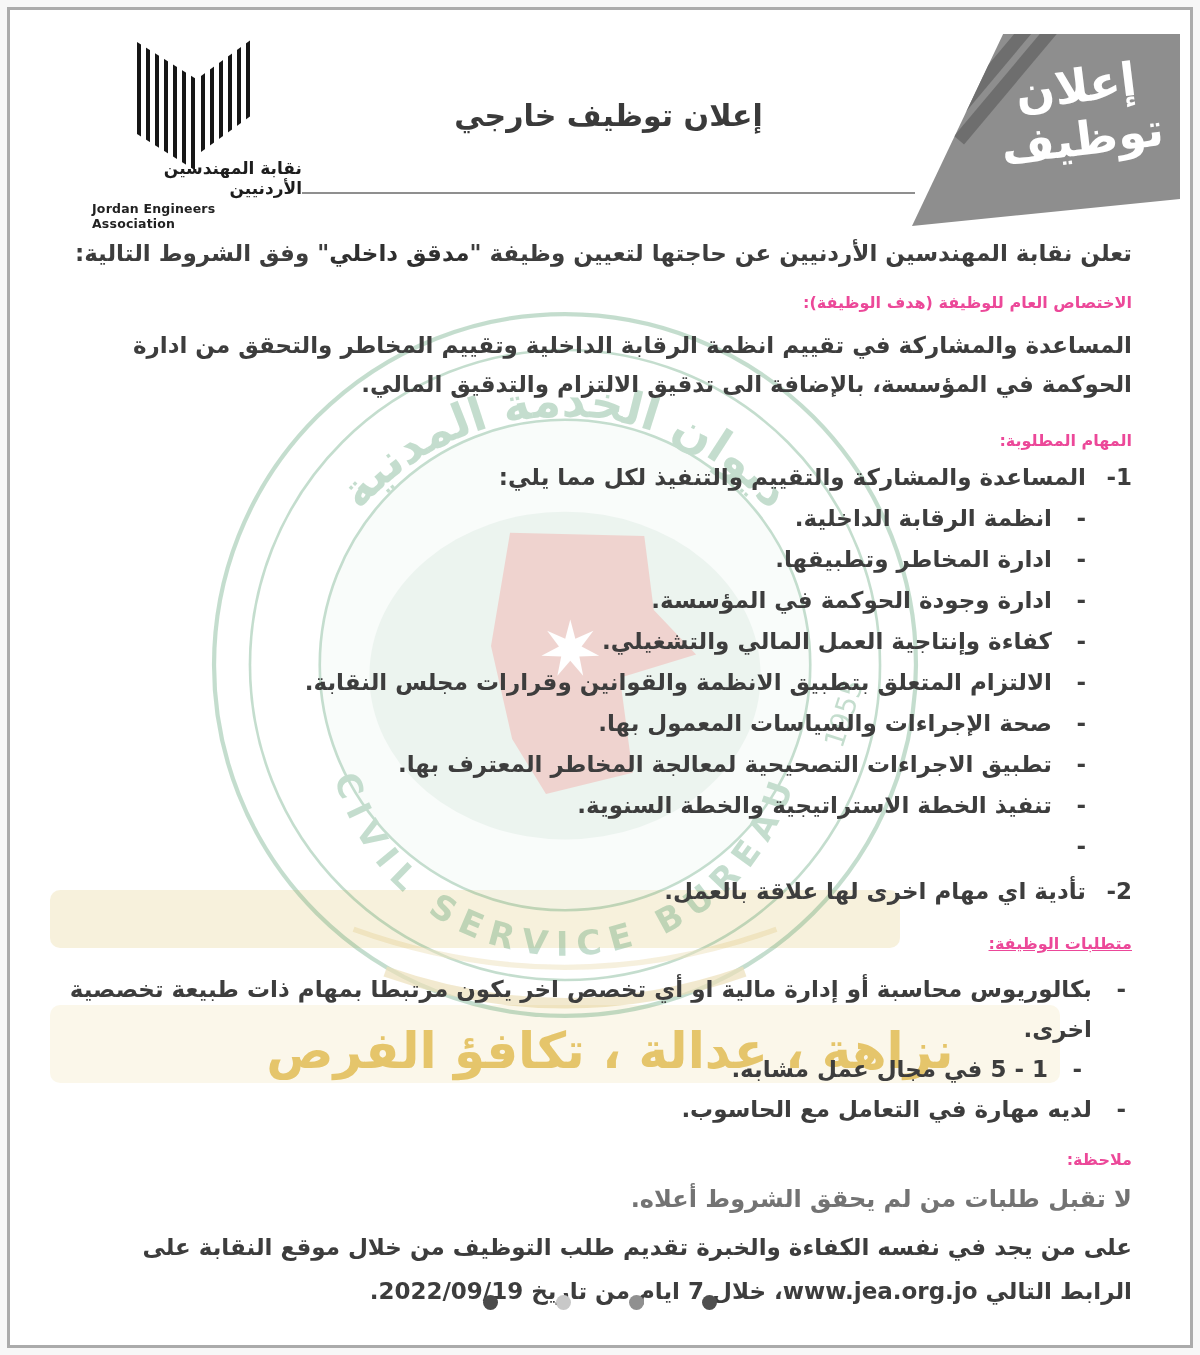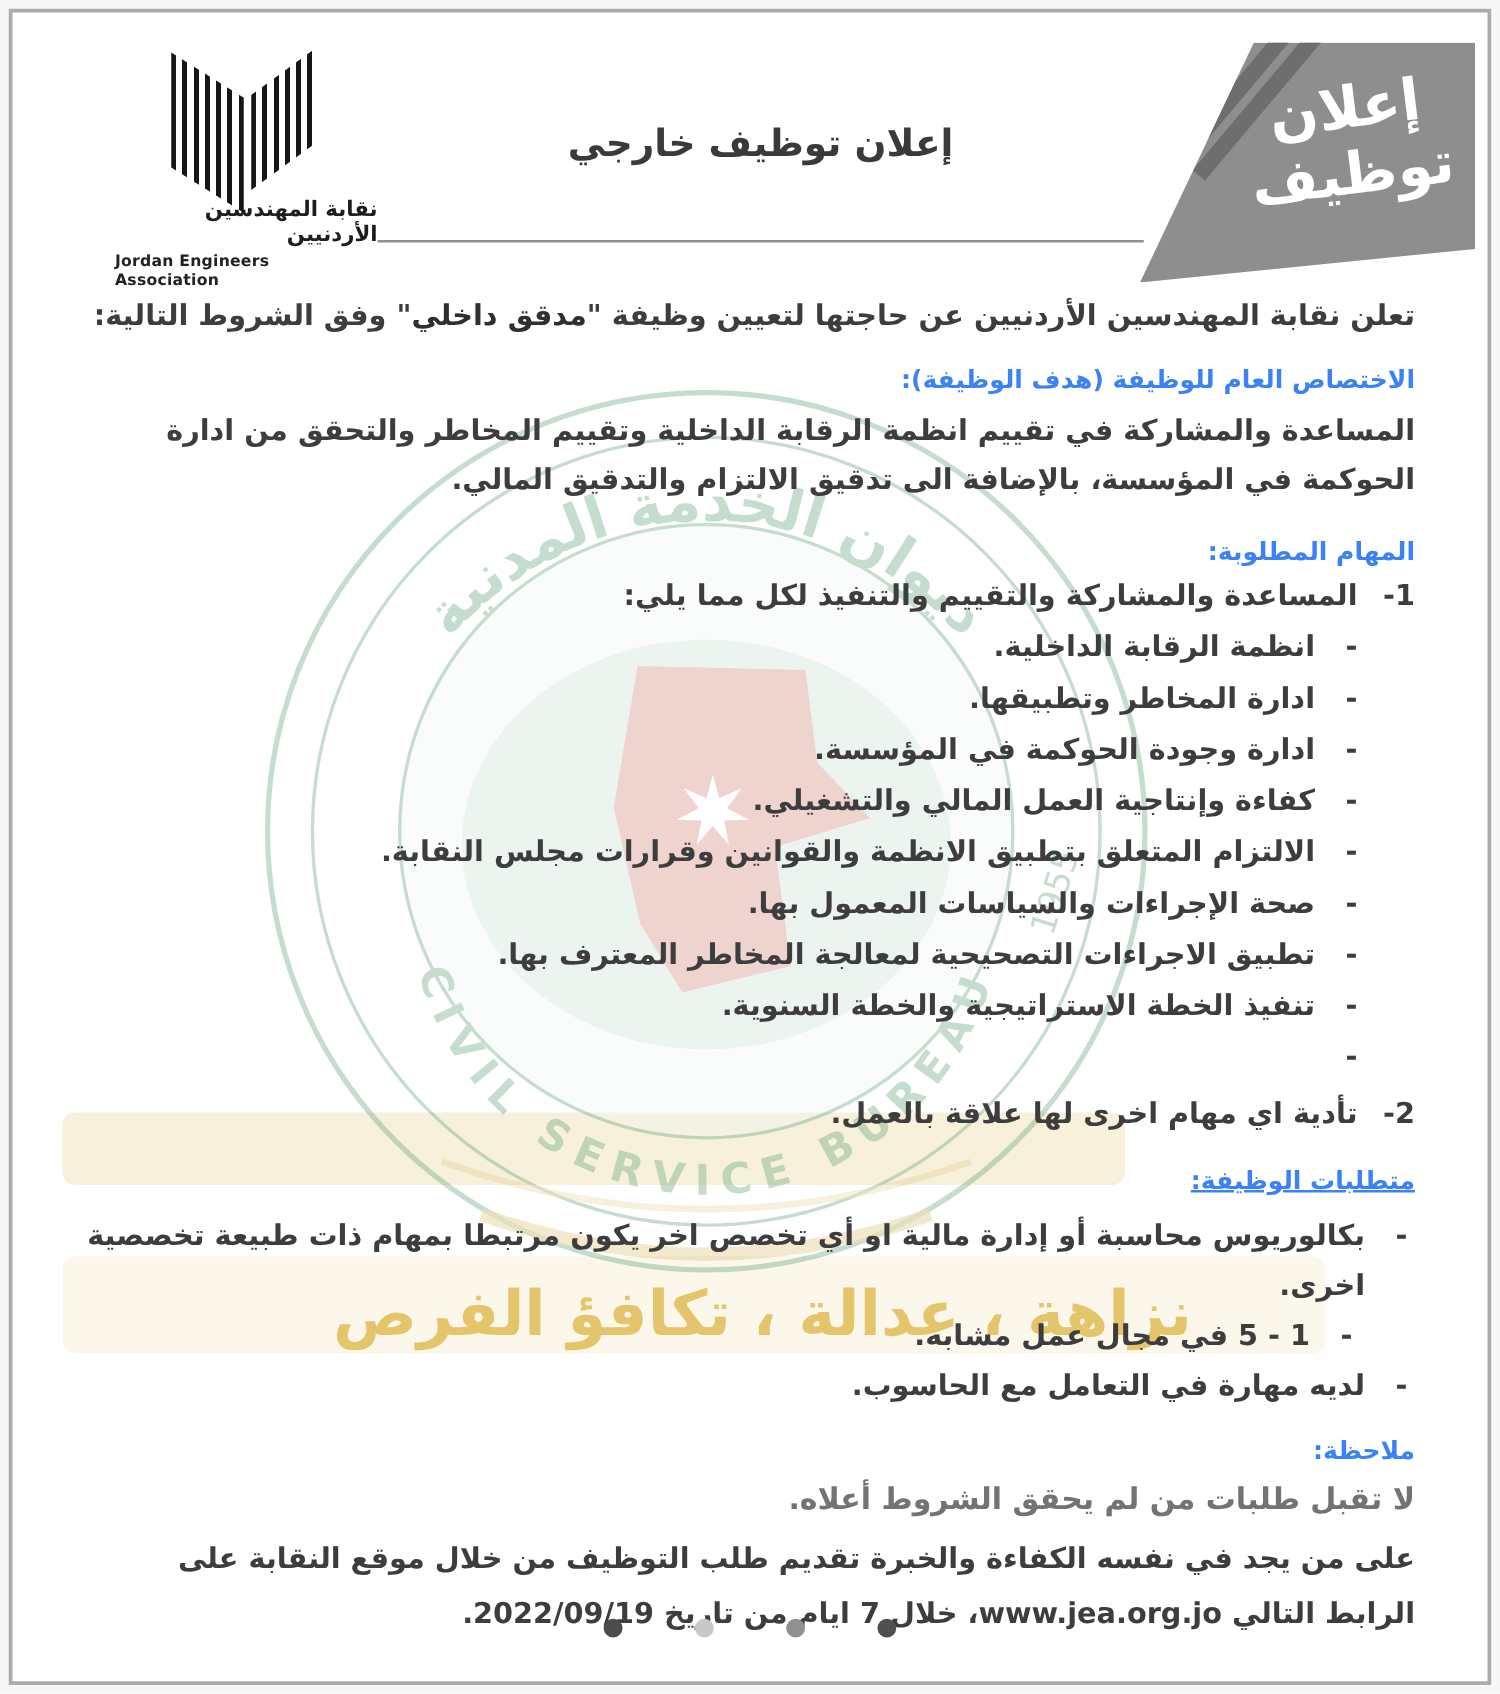--- a/index.html
+++ b/index.html
@@ -63,21 +63,21 @@
   }
 
   
   .content{
     position:absolute;top:226px;right:58px;left:58px;z-index:1;
     direction:rtl;text-align:right;color:#3d3d3d;
     font-size:23px;font-weight:600;
   }
   .intro{line-height:34px;margin:0 0 16px;}
   .job-quote{font-weight:800;color:#2f2f2f;}
-  .h{font-size:20px;font-weight:800;color:#3b82f6;line-height:34px;margin:0;}
+  .h{font-size:16px;font-weight:800;color:#ec4899;line-height:34px;margin:0;}
   .h-spec{margin-bottom:6px;}
   .p-spec{line-height:39px;margin:0 0 20px;}
   .h-tasks{margin-top:8px;margin-bottom:0;}
   .num-row{display:flex;line-height:38px;margin-bottom:2px;}
   .num-col{flex:none;width:46px;}
   .task-items{list-style:none;margin:0;padding:0 46px 0 0;}
   .task-items li{display:flex;line-height:41px;}
   .dash-col{flex:none;width:34px;}
   .task2{margin-top:4px;line-height:40px;}
   .h-req{margin-top:16px;margin-bottom:8px;text-decoration:underline;}

